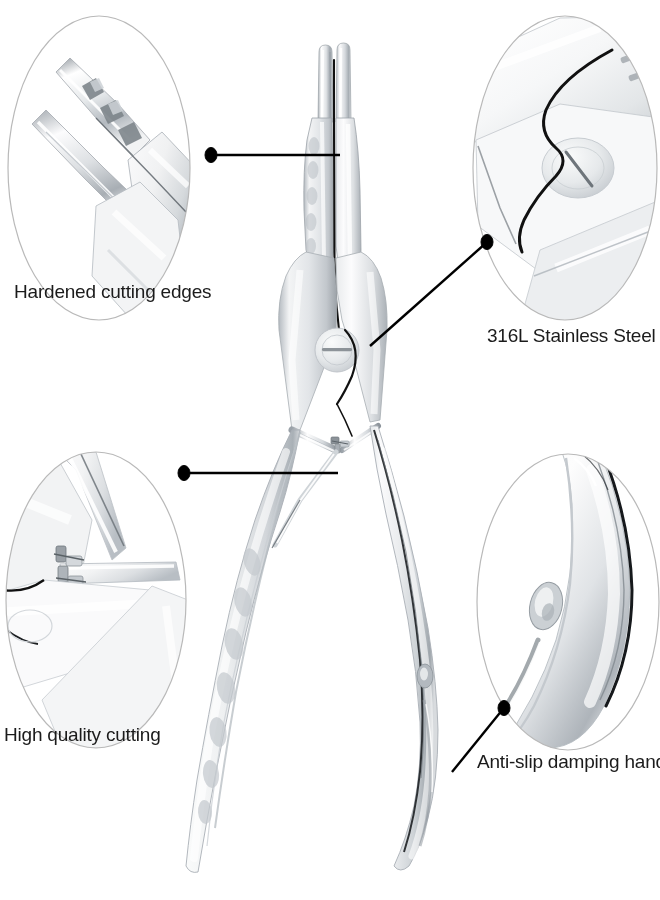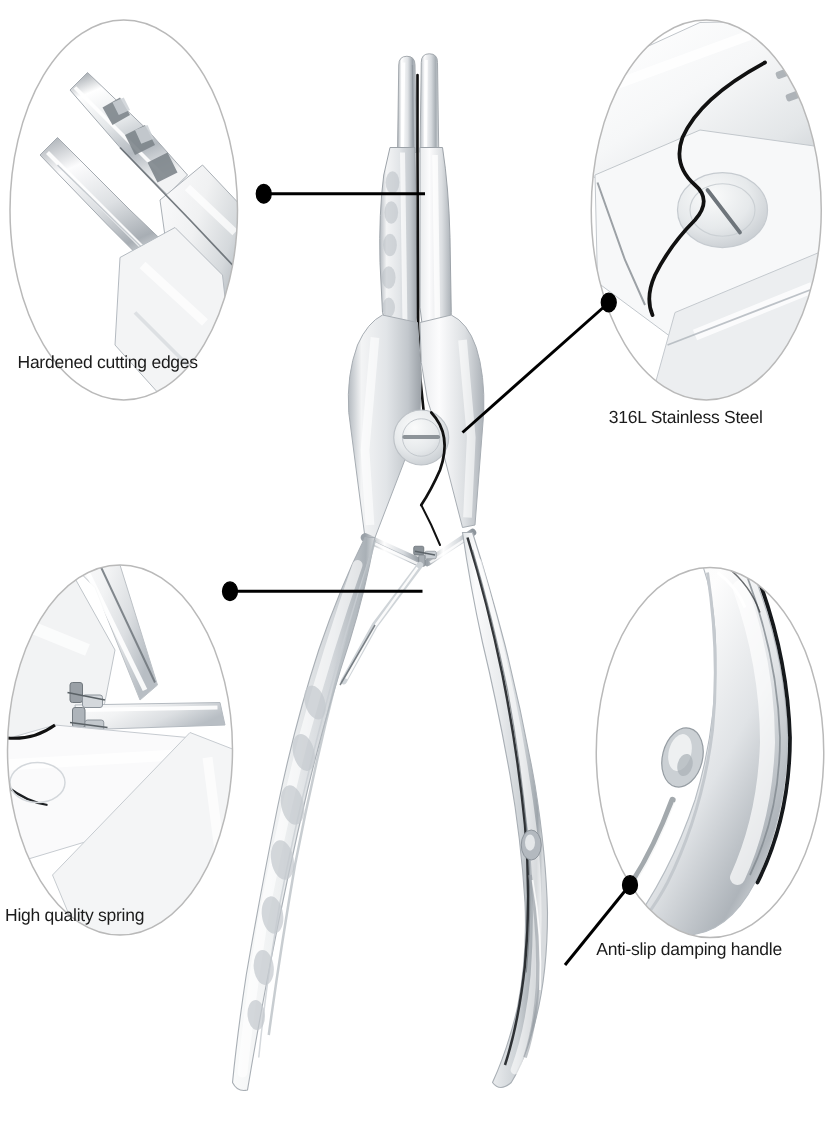--- a/index.html
+++ b/index.html
@@ -21,21 +21,21 @@
   #stage > svg.layer {
     position: absolute;
     left: 0;
     top: 0;
     width: 660px;
     height: 900px;
   }
   .callout-label {
     position: absolute;
     font-family: "Liberation Sans", sans-serif;
-    font-size: 14px;
+    font-size: 19px;
     font-weight: 400;
     color: #1b1b1b;
     letter-spacing: -0.2px;
     white-space: nowrap;
     line-height: 1;
   }
   #label-hardened   { left: 14px;  top: 282px; }
   #label-steel      { left: 487px; top: 310px; margin-top: 16px; }
   #label-spring     { left: 4px;   top: 725px; }
   #label-handle     { left: 477px; top: 752px; }
@@ -408,17 +408,17 @@
         <line x1="503" y1="709" x2="452" y2="772" stroke-width="2.4"></line>
         <ellipse cx="504" cy="708" rx="6" ry="7.5"></ellipse>
       </g>
     </g>
   </svg>
 
   <div class="callout-label" id="label-hardened">Hardened cutting edges</div>
 
   <div class="callout-label" id="label-steel">316L Stainless Steel</div>
 
-  <div class="callout-label" id="label-spring">High quality spring</div>
+  <div class="callout-label" id="label-spring">High quality cutting</div>
 
   <div class="callout-label" id="label-handle">Anti-slip damping handle</div>
 
 </div>
 
 </body></html>

